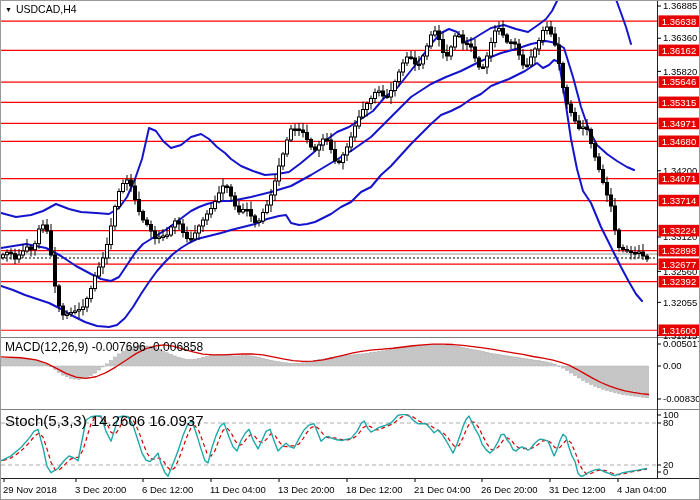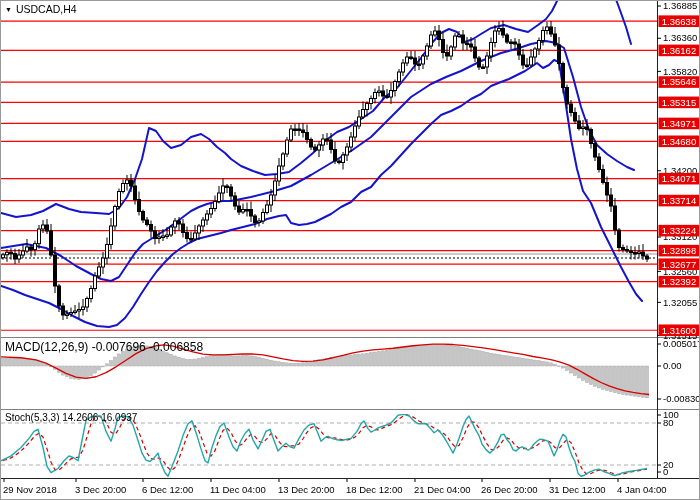--- a/index.html
+++ b/index.html
@@ -2,21 +2,21 @@
 <html><head>
 <meta charset="utf-8">
 <style>
   html,body{margin:0;padding:0;background:#fff;}
   .window{position:relative;width:700px;height:500px;background:#fff;overflow:hidden;
           font-family:"Liberation Sans","DejaVu Sans",sans-serif;border:1px solid #9a9a9a;box-sizing:border-box;}
   .overlay{position:absolute;color:#000;white-space:nowrap;z-index:5;}
   #chart-title{left:4px;top:2px;font-size:10.5px;}
   #chart-title .dd{font-size:7px;vertical-align:1px;margin-right:4px;}
   #macd-label{left:4px;top:339px;font-size:12px;}
-  #stoch-label{left:4px;top:411px;font-size:10px;}
+  #stoch-label{left:4px;top:411px;font-size:15px;}
   svg{position:absolute;left:0;top:0;}
   text{font-family:"Liberation Sans","DejaVu Sans",sans-serif;}
 </style>
 </head>
 <body>
 
 <div class="window">
   <svg id="chart-svg" width="700" height="500" viewBox="0 0 700 500">
       <defs>
         <clipPath id="clipMain">

